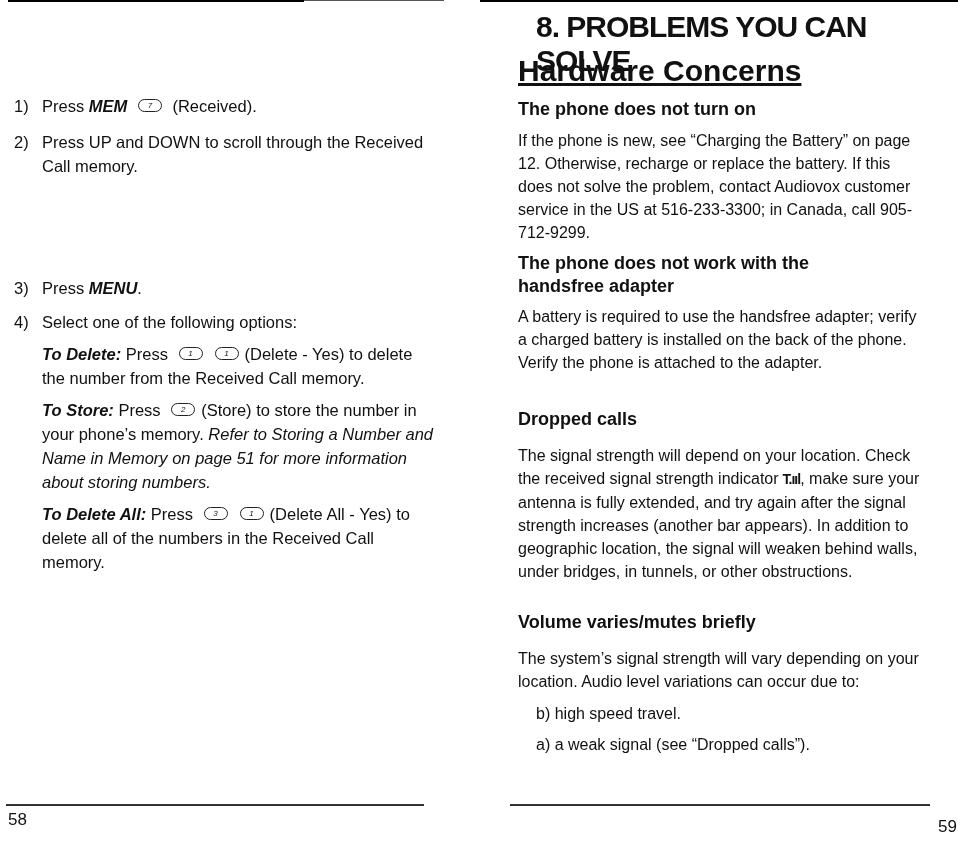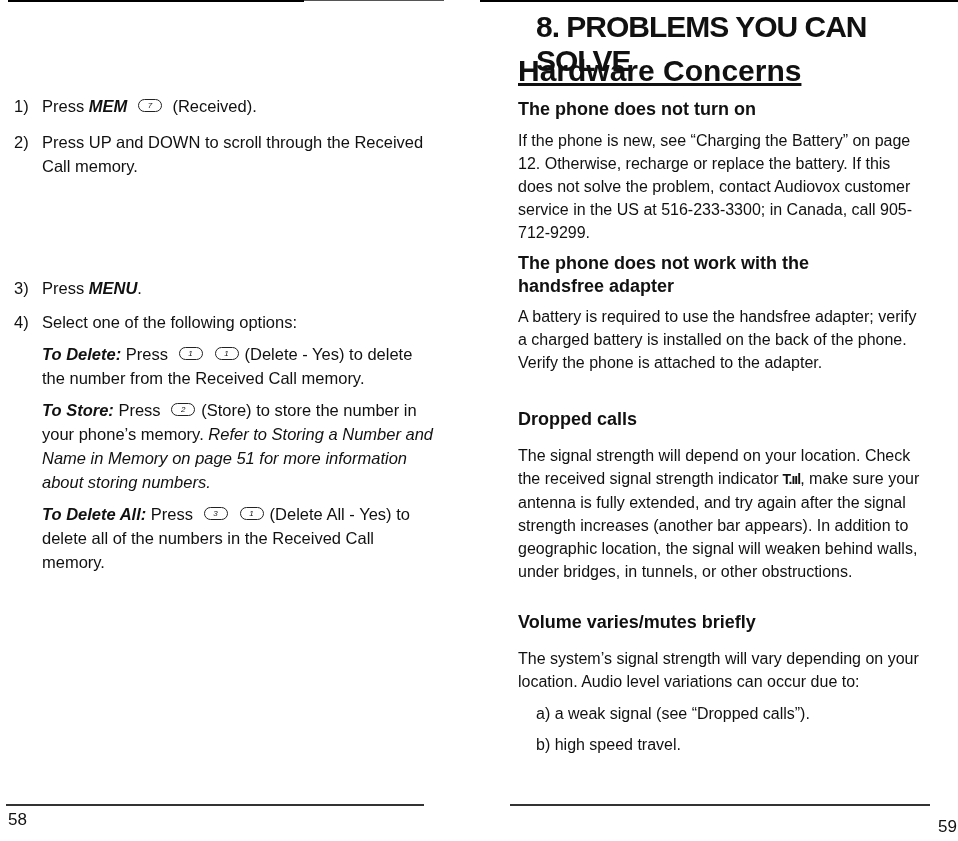--- a/index.html
+++ b/index.html
@@ -107,20 +107,20 @@
 
   <div class="blk" style="top:408px;">
     <div class="h3">Dropped calls</div>
     <p class="rp" style="margin-top:13px;"><span>The signal strength will depend on your location. Check the received signal strength indicator</span><span class="sig">T.ııl</span><span>, make sure your antenna is fully extended, and try again after the signal strength increases (another bar appears). In addition to geographic location, the signal will weaken behind walls, under bridges, in tunnels, or other obstructions.</span></p>
   </div>
 
   <div class="blk" style="top:611px;">
     <div class="h3">Volume varies/mutes briefly</div>
     <p class="rp" style="margin-top:13px;">The system’s signal strength will vary depending on your location. Audio level variations can occur due to:</p>
     <div class="list" style="margin-top:6px;">
+      <div class="li">b) high speed travel.</div>
       <div class="li">a) a weak signal (see “Dropped calls”).</div>
-      <div class="li">b) high speed travel.</div>
     </div>
   </div>
 
   <div class="rule-bottom" style="left:30px; top:804px; width:420px;"></div>
   <div class="pagenum" style="left:458px; top:817px;">59</div>
 </div>
 
 </body></html>

